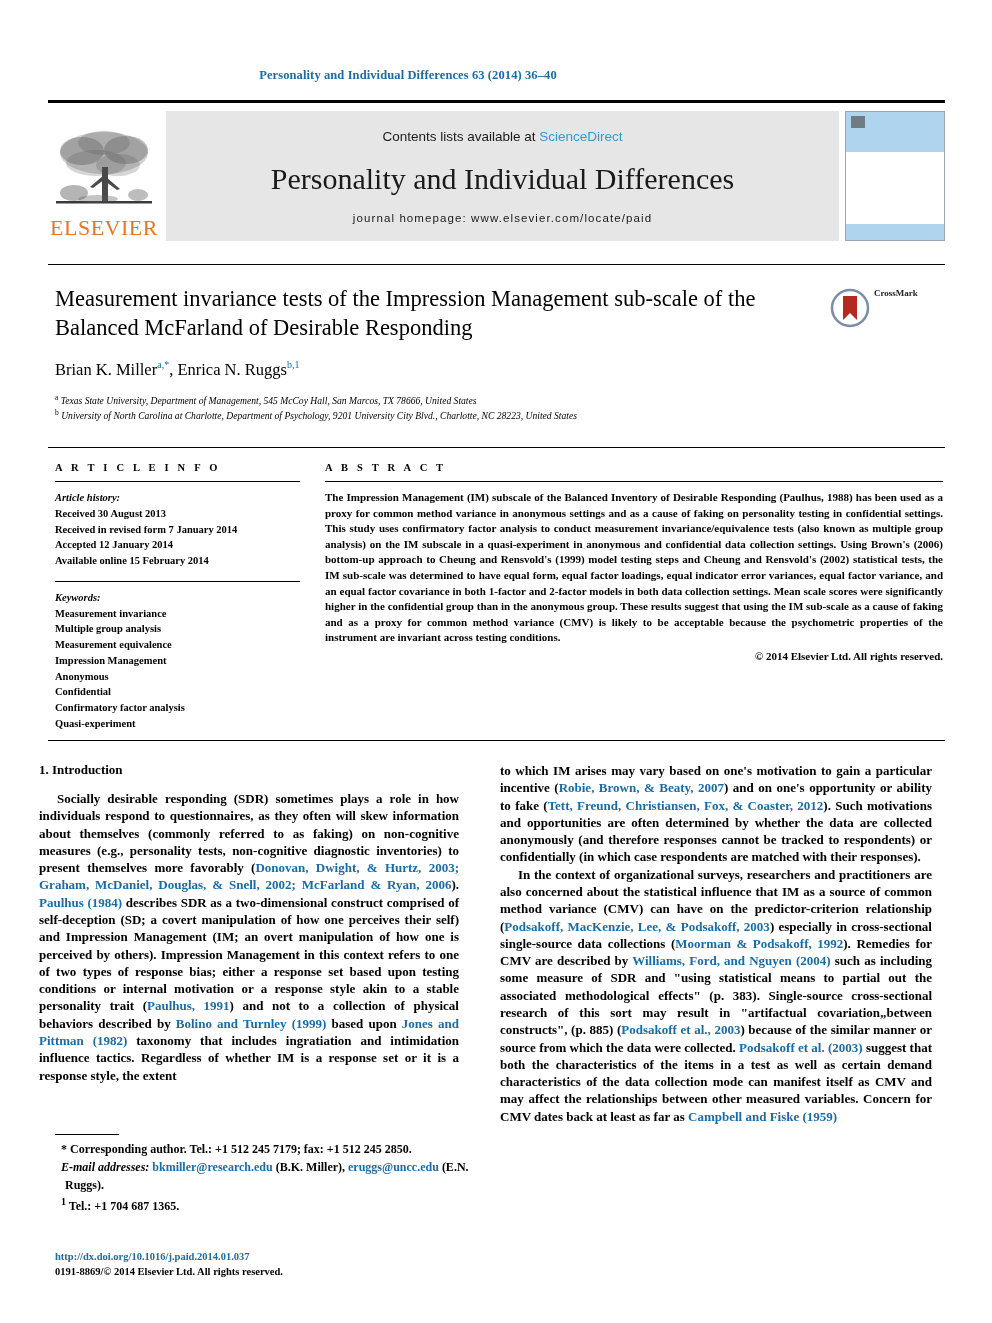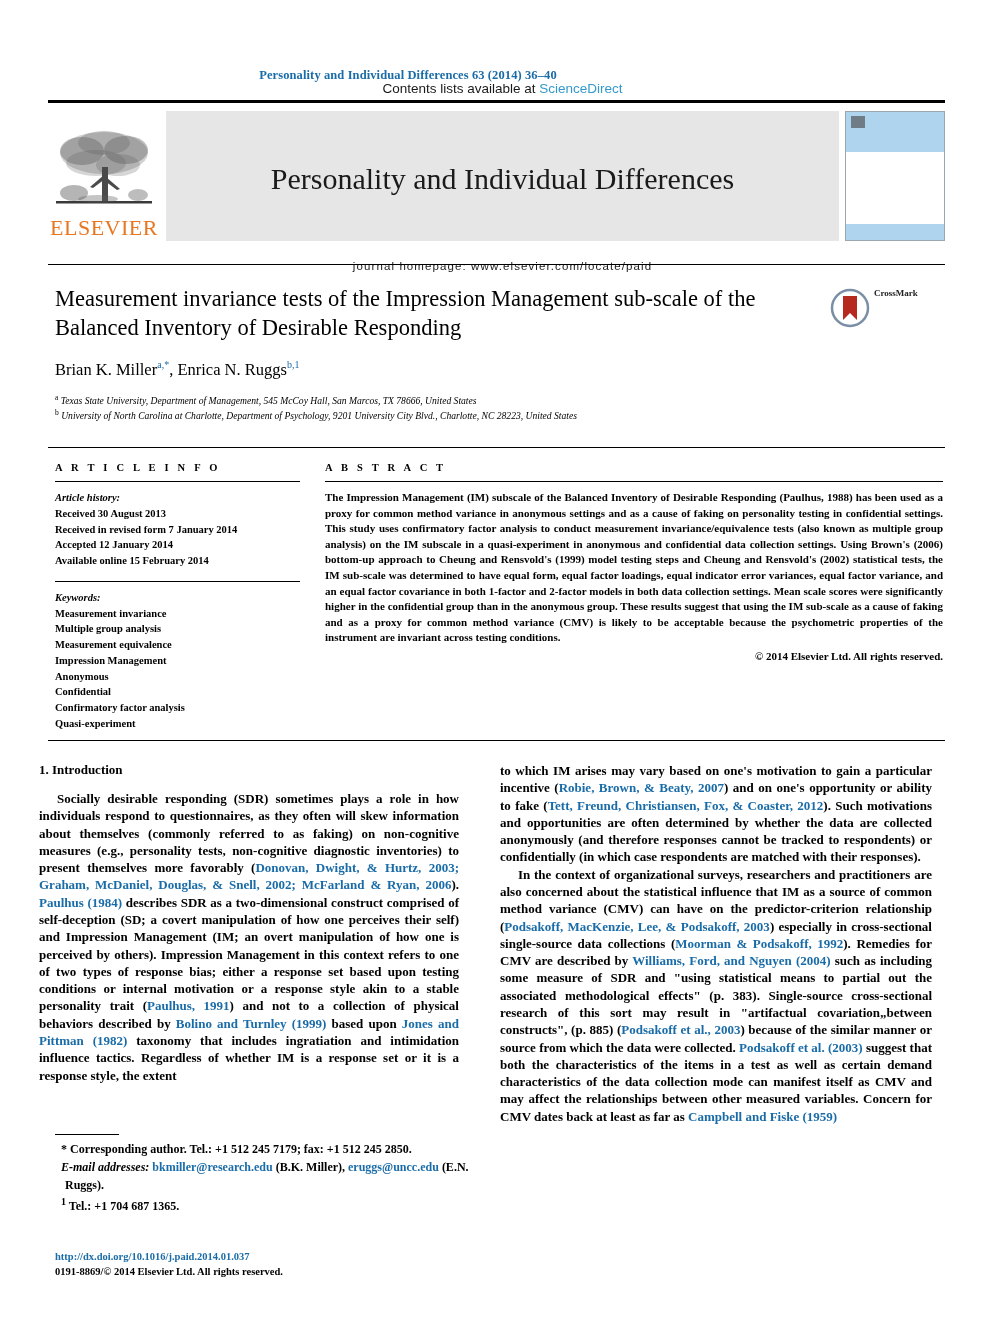--- a/index.html
+++ b/index.html
@@ -70,21 +70,20 @@
   }
   .sd-banner {
     flex: 1 1 auto;
     background: #e6e6e6;
     margin-left: 6px;
     margin-right: 6px;
     display: flex;
     flex-direction: column;
     justify-content: center;
     align-items: center;
-    gap: 48px;
   }
   .sd-line1 {
     font-family: "Liberation Sans", sans-serif;
     font-size: 13.5px;
     color: #1a1a1a;
     margin-top: 2px;
   }
   .sd-link { color: #3399cc; }
   .journal-name {
     font-family: "Liberation Serif", serif;
@@ -417,21 +416,21 @@
         </div>
         <div class="cover-foot"></div>
       </div>
 
     </div>
   </div>
 
   <div class="title-rule"></div>
 
   <div class="title-block">
-    <h1 class="paper-title">Measurement invariance tests of the Impression Management sub-scale of the Balanced Inventory of Desirable Responding</h1>
+    <h1 class="paper-title">Measurement invariance tests of the Impression Management sub-scale of the Balanced McFarland of Desirable Responding</h1>
     <div class="authors"><span>Brian K. Miller</span><sup class="star">a,*</sup>, <span>Enrica N. Ruggs</span><sup>b,1</sup></div>
     <div class="affil"><sup>a</sup> <span>Texas State University, Department of Management, 545 McCoy Hall, San Marcos, TX 78666, United States</span></div>
     <div class="affil" style="margin-top:0"><sup>b</sup> <span>University of North Carolina at Charlotte, Department of Psychology, 9201 University City Blvd., Charlotte, NC 28223, United States</span></div>
   </div>
 
   <div class="crossmark">
     <svg width="40" height="40" viewBox="0 0 40 40">
       <circle cx="20" cy="20" r="18" fill="#ffffff" stroke="#7a8fa6" stroke-width="2.5"></circle>
       <path d="M13 8 L27 8 L27 32 L20 25 L13 32 Z" fill="#b5291f"></path>
     </svg>

